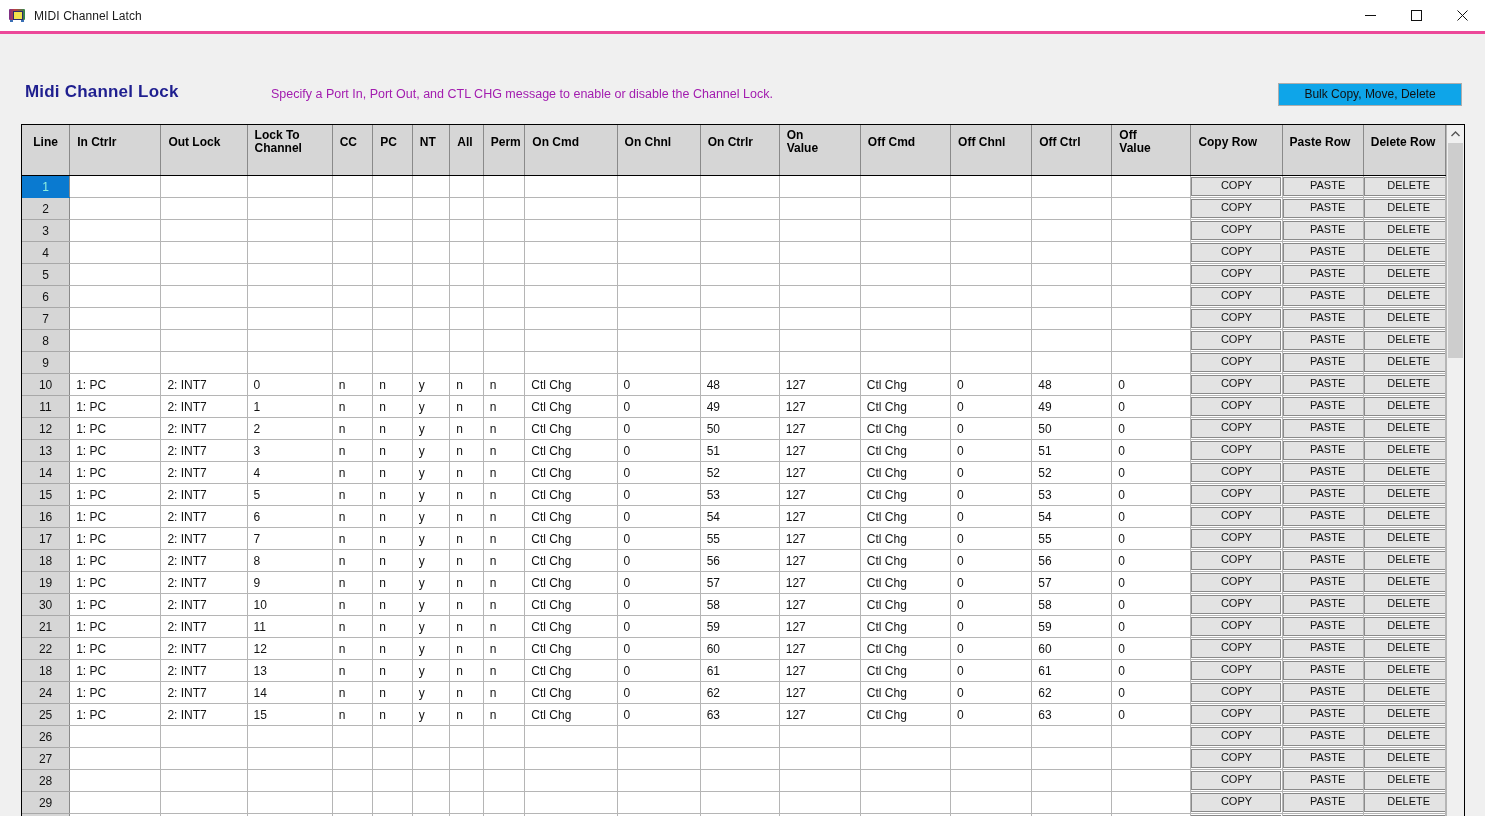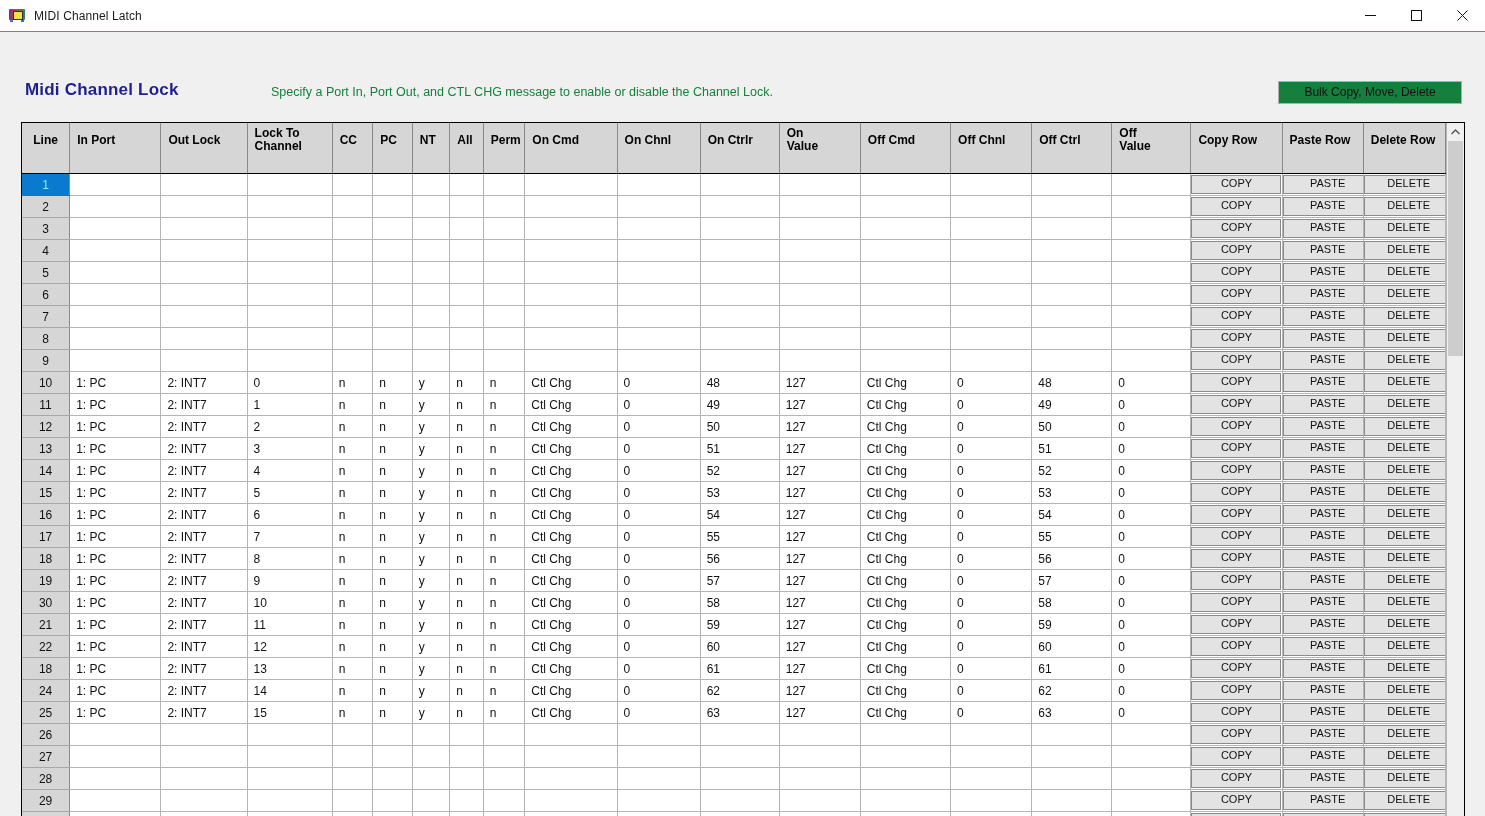--- a/index.html
+++ b/index.html
@@ -11,21 +11,21 @@
     background: #f0f0f0;
     font-family: "Liberation Sans", sans-serif;
   }
 
   
   #titlebar {
     height: 31px;
     background: #ffffff;
     display: flex;
     align-items: center;
-    border-bottom: 1px solid #ec4899;
+    border-bottom: 3px solid #ec4899;
     position: relative;
     text-align: center;
   }
   #app-icon {
     width: 16px; height: 13px;
     margin-left: 9px; margin-right: 9px;
     position: relative;
     flex: none;
   }
   #app-icon .body {
@@ -74,27 +74,27 @@
     left: 25px; top: 48px;
     font-size: 17px;
     font-weight: bold;
     color: #1f1f8f;
     letter-spacing: .2px;
   }
   #page-subtitle {
     position: absolute;
     left: 271px; top: 53px;
     font-size: 12.5px;
-    color: #15803d;
+    color: #a21caf;
   }
   #bulk-btn {
     position: absolute;
     right: 23px; top: 49px;
     width: 184px; height: 23px;
-    background: #15803d;
+    background: #0ea5e9;
     border: 1px solid #adadad;
     font-family: "Liberation Sans", sans-serif;
     font-size: 12px;
     color: #111;
     cursor: default;
     padding: 0;
     line-height: 21px;
   }
 
   
@@ -292,21 +292,21 @@
             <col class="c-offchnl">
             <col class="c-offctrl">
             <col class="c-offval">
           <col class="c-copy">
             <col class="c-paste">
             <col class="c-delete">
         </colgroup>
         <thead>
             <tr id="hdr-row">
               <th class="rowhdr">Line</th>
-              <th>In Port</th>
+              <th>In Ctrlr</th>
               <th>Out Lock</th>
               <th>Lock To
 Channel</th>
               <th>CC</th>
               <th>PC</th>
               <th>NT</th>
               <th>All</th>
               <th>Perm</th>
               <th>On Cmd</th>
               <th>On Chnl</th>

